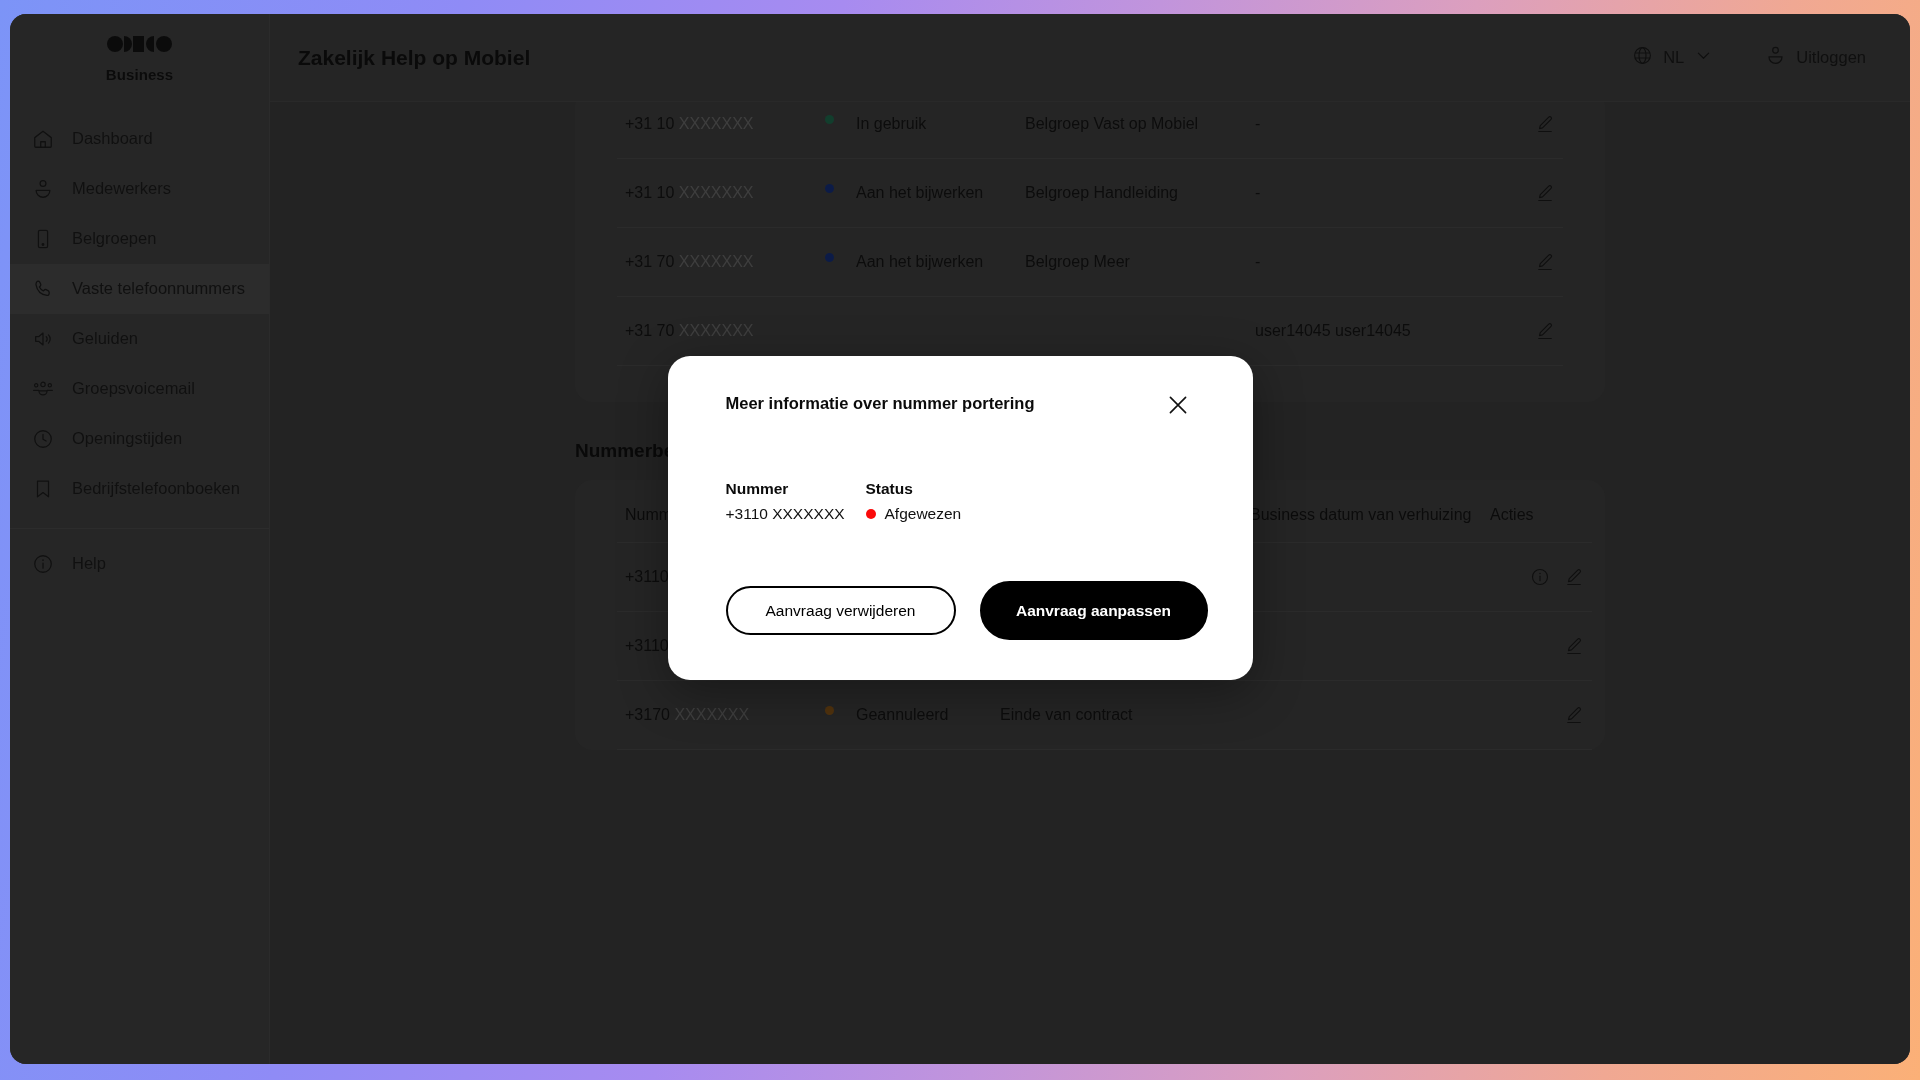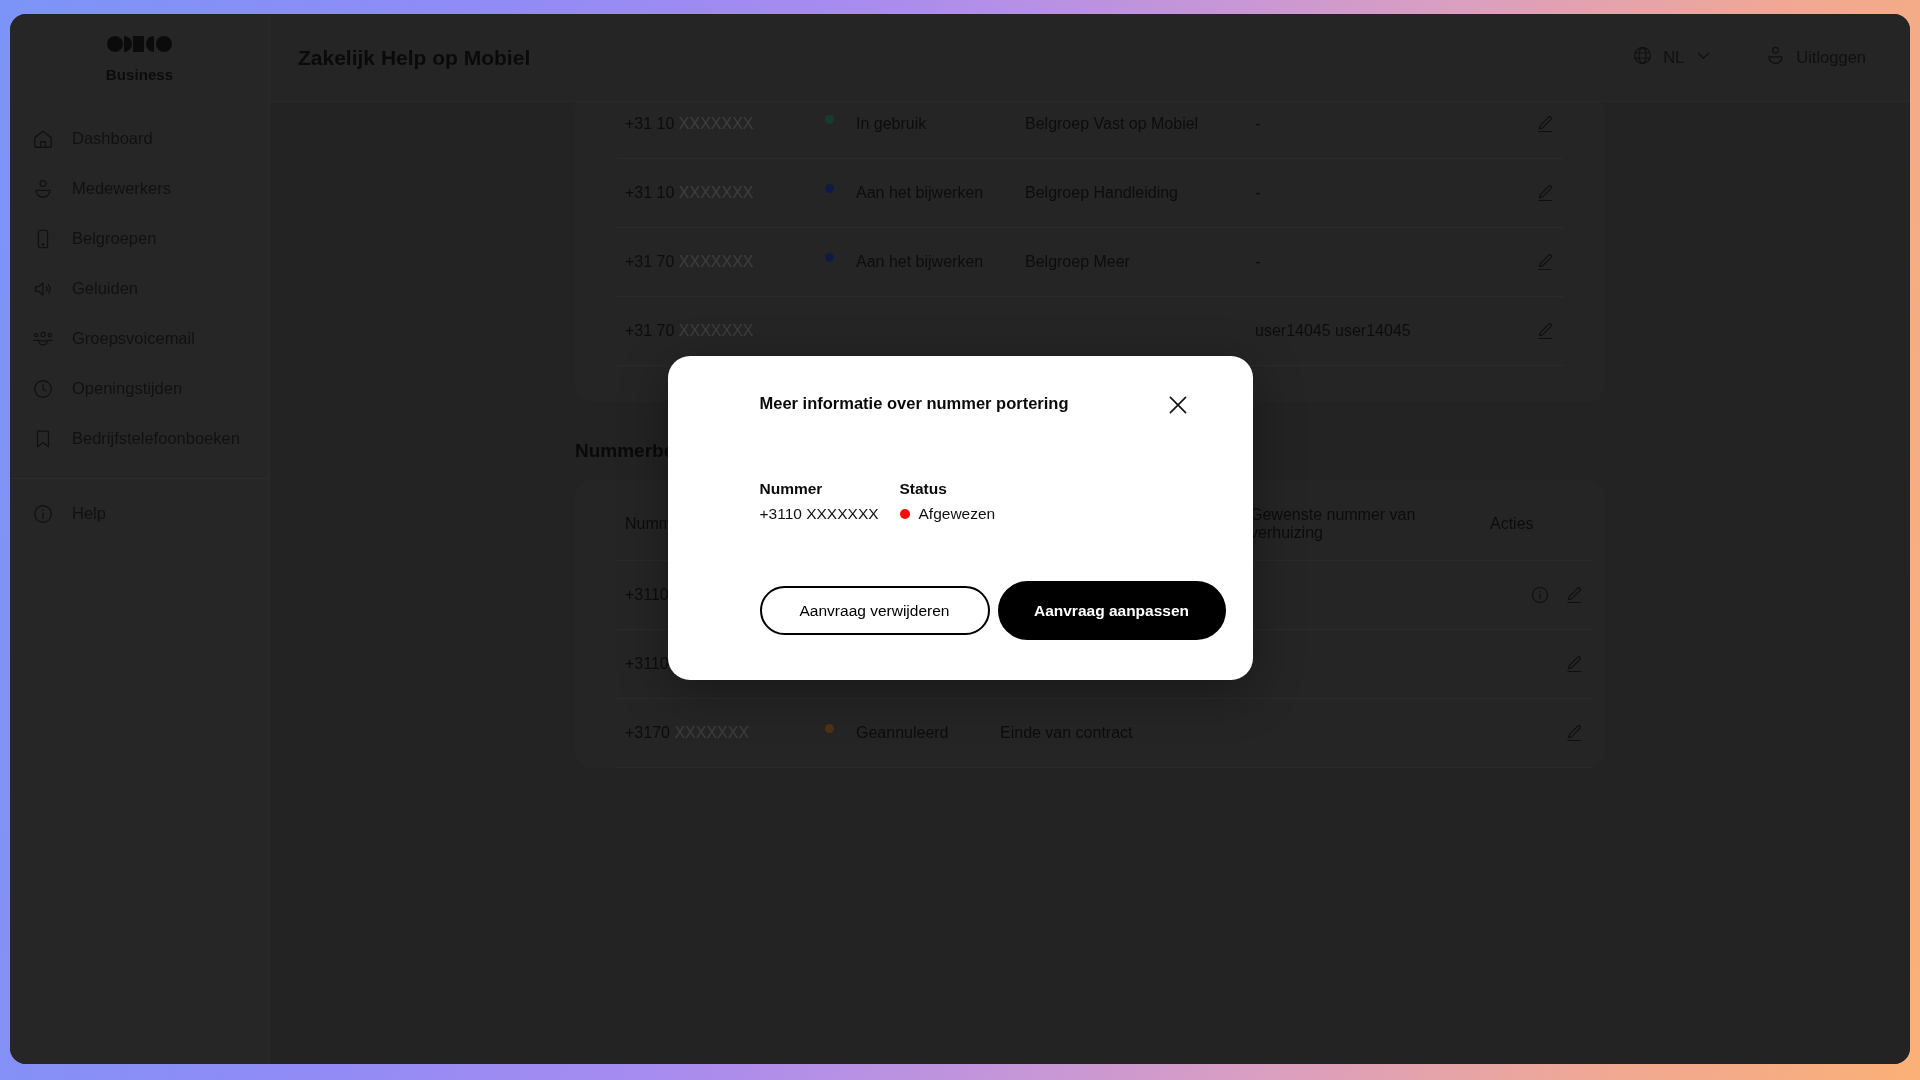--- a/index.html
+++ b/index.html
@@ -238,21 +238,21 @@
     z-index: 60;
     display: flex;
     align-items: flex-start;
     justify-content: center;
   }
   #modal {
     margin-top: 342px;
     width: 585px;
     background: #ffffff;
     border-radius: 22px;
-    padding: 34px 60px 40px 92px;
+    padding: 34px 60px 40px 58px;
     box-shadow: 0 12px 48px rgba(0,0,0,0.35);
     position: relative;
   }
   #modal-header {
     display: flex;
     align-items: flex-start;
     justify-content: space-between;
     gap: 20px;
   }
   #modal-title {
@@ -290,21 +290,21 @@
   }
   .field-value-status {
     display: flex;
     align-items: center;
     gap: 9px;
   }
   #modal-actions {
     margin-top: 58px;
     display: flex;
     align-items: center;
-    gap: 8px;
+    gap: 24px;
   }
   .btn {
     border-radius: 999px;
     font-size: 15.5px;
     cursor: pointer;
     text-align: center;
     line-height: 1.25;
     border: 2px solid #000;
   }
   .btn-secondary {
@@ -367,20 +367,28 @@
         <div class="nav-item">
           <span class="nav-icon">
             <svg width="22" height="22" viewBox="0 0 24 24" fill="none" stroke="currentColor" stroke-width="1.4" stroke-linecap="round" stroke-linejoin="round">
                 <rect x="7" y="2.5" width="10" height="19" rx="1.5"></rect>
                 <circle cx="12" cy="18" r="0.9" fill="currentColor"></circle>
               </svg>
           </span>
           <span class="nav-label">Belgroepen</span>
         </div>
 
+        <div class="nav-item active">
+          <span class="nav-icon">
+            <svg width="22" height="22" viewBox="0 0 24 24" fill="none" stroke="currentColor" stroke-width="1.4" stroke-linecap="round" stroke-linejoin="round">
+                <path d="M6.5 3.5c1 0 1.6.3 2 1.2l1 2.2c.3.7.2 1.3-.4 1.9l-1 1c.9 1.9 2.4 3.4 4.3 4.3l1-1c.6-.6 1.2-.7 1.9-.4l2.2 1c.9.4 1.2 1 1.2 2v1.2c0 1.3-1 2.3-2.3 2.1C9.4 18.3 5.7 14.6 4.4 7.6 4.2 6 5 3.5 6.5 3.5z"></path>
+              </svg>
+          </span>
+          <span class="nav-label">Vaste telefoonnummers</span>
+        </div>
 
         <div class="nav-item">
           <span class="nav-icon">
             <svg width="22" height="22" viewBox="0 0 24 24" fill="none" stroke="currentColor" stroke-width="1.4" stroke-linecap="round" stroke-linejoin="round">
                 <path d="M4 9.5h3.2L12 5.5v13L7.2 14.5H4z"></path>
                 <path d="M15.5 9.5a3.5 3.5 0 0 1 0 5"></path>
                 <path d="M18 7.5a6.5 6.5 0 0 1 0 9"></path>
               </svg>
           </span>
           <span class="nav-label">Geluiden</span>
@@ -586,21 +594,21 @@
                 <col class="col-b-status">
                 <col class="col-b-reason">
                 <col class="col-b-date">
                 <col class="col-b-actions">
             </colgroup>
             <thead>
               <tr>
                 <th>Nummer</th>
                 <th>Status</th>
                 <th>Reden</th>
-                <th>Gewenste nummer van verhuizing</th>
+                <th>Business datum van verhuizing</th>
                 <th class="col-b-actions">Acties</th>
               </tr>
             </thead>
             <tbody>
 
               <tr>
                 <td><span>+3110 </span><span class="num-dim">XXXXXXX</span></td>
                 <td>
                   <span class="status-cell">
                     <span class="dot" style="background:#8c1616"></span>

